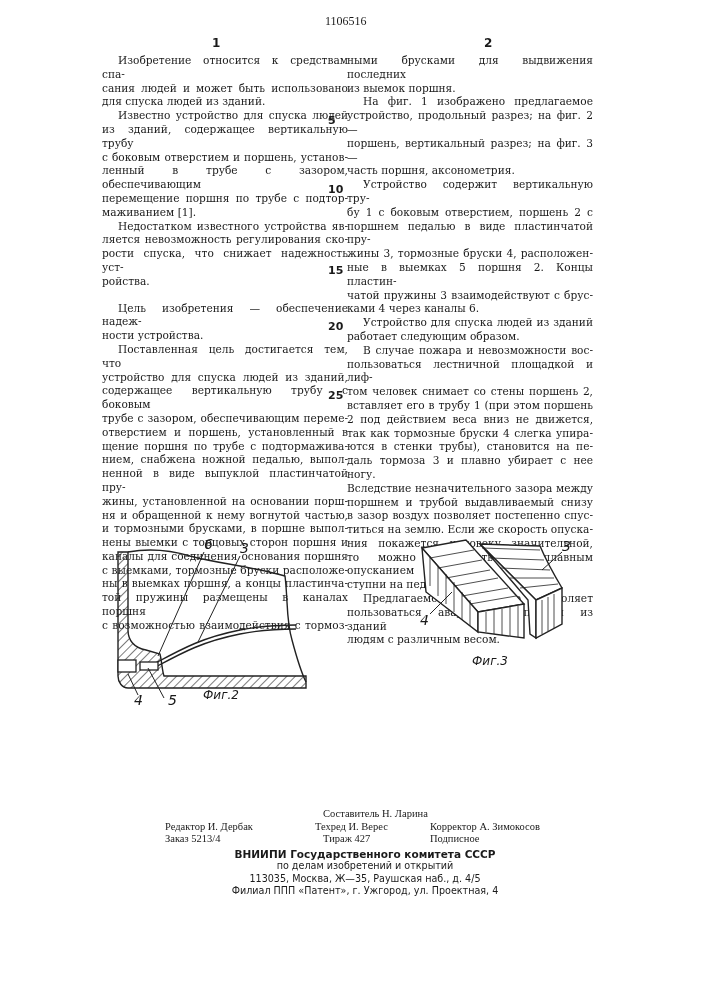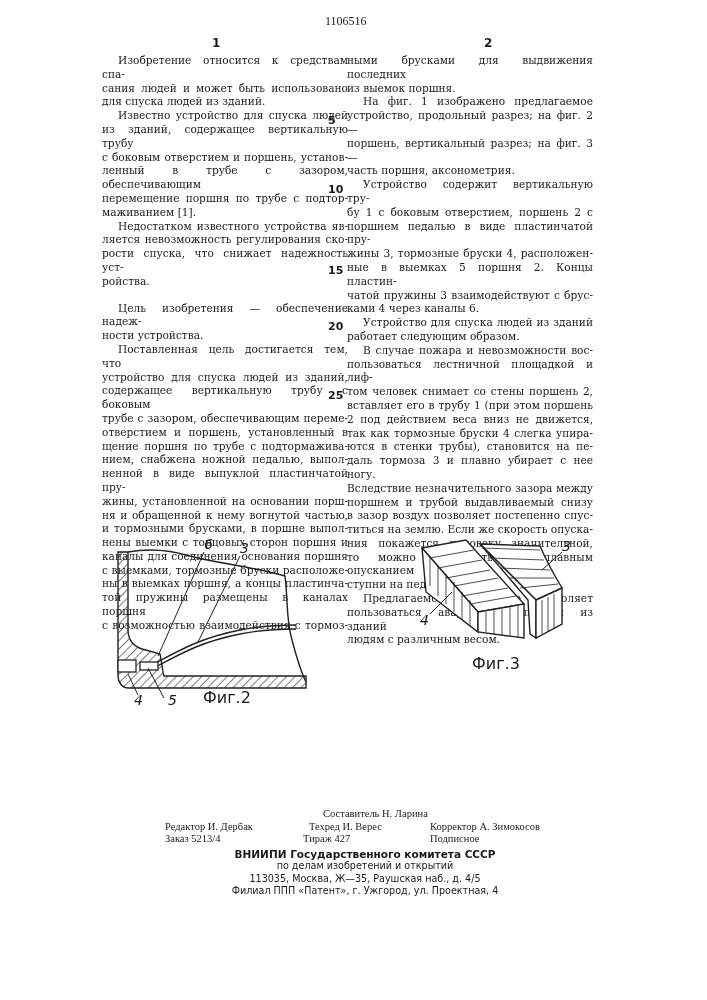--- a/index.html
+++ b/index.html
@@ -10,21 +10,21 @@
   .col { position: absolute; top: 54px; width: 246px; font-size: 10.6px; line-height: 13.8px;
          text-align: justify; font-family: "DejaVu Serif", serif; }
   .col p { margin: 0; text-indent: 16px; }
   .col p.gap { margin-top: 13px; }
   .col .ln { display: block; text-align-last: justify; }
   .col .ll { display: block; text-align-last: left; }
   .left { left: 102px; }
   .right { left: 347px; }
   .linenum { position: absolute; left: 328px; font-size: 11px; font-weight: bold; font-family: "DejaVu Sans", sans-serif; }
   .fig { position: absolute; }
-  .fig-label { position: absolute; font-size: 16px; font-family: "DejaVu Sans", sans-serif; }
+  .fig-label { position: absolute; font-style: italic; font-size: 12px; font-family: "DejaVu Sans", sans-serif; }
   .callout { position: absolute; font-style: italic; font-size: 14px; font-family: "DejaVu Sans", sans-serif; }
   .imprint { position: absolute; left: 165px; top: 808px; width: 400px; font-family: "Liberation Serif", serif; font-size: 10.5px; line-height: 12.5px; }
   .imprint .row { position: relative; height: 12.5px; }
   .imprint .row span { position: absolute; white-space: nowrap; }
   .imprint .center { text-align: center; width: 100%; display: block; font-family: "DejaVu Sans", sans-serif; font-size: 9.6px; }
   .imprint .bold { font-weight: bold; }
 </style>
 </head>
 <body>
 
@@ -209,25 +209,25 @@
   <span class="callout" style="left:30px; top:92px">4</span>
   <span class="fig-label" style="left:82px; top:134px">Фиг.3</span>
 </div>
 
 <div class="imprint">
   <div class="row">
       <span style="left:158px">Составитель Н. Ларина</span>
     </div>
   <div class="row">
     <span style="left:0">Редактор И. Дербак</span>
-    <span style="left:144px">Техред И. Верес</span>
+    <span style="left:150px">Техред И. Верес</span>
     <span style="left:265px">Корректор А. Зимокосов</span>
   </div>
   <div class="row">
     <span style="left:0">Заказ 5213/4</span>
-    <span style="left:138px">Тираж 427</span>
+    <span style="left:158px">Тираж 427</span>
     <span style="left:265px">Подписное</span>
   </div>
   <span class="center bold" style="margin-top:2px; font-size:10.5px">ВНИИПИ Государственного комитета СССР</span>
   <span class="center">по делам изобретений и открытий</span>
   <span class="center">113035, Москва, Ж—35, Раушская наб., д. 4/5</span>
   <span class="center">Филиал ППП «Патент», г. Ужгород, ул. Проектная, 4</span>
 </div>
 
 </body></html>

